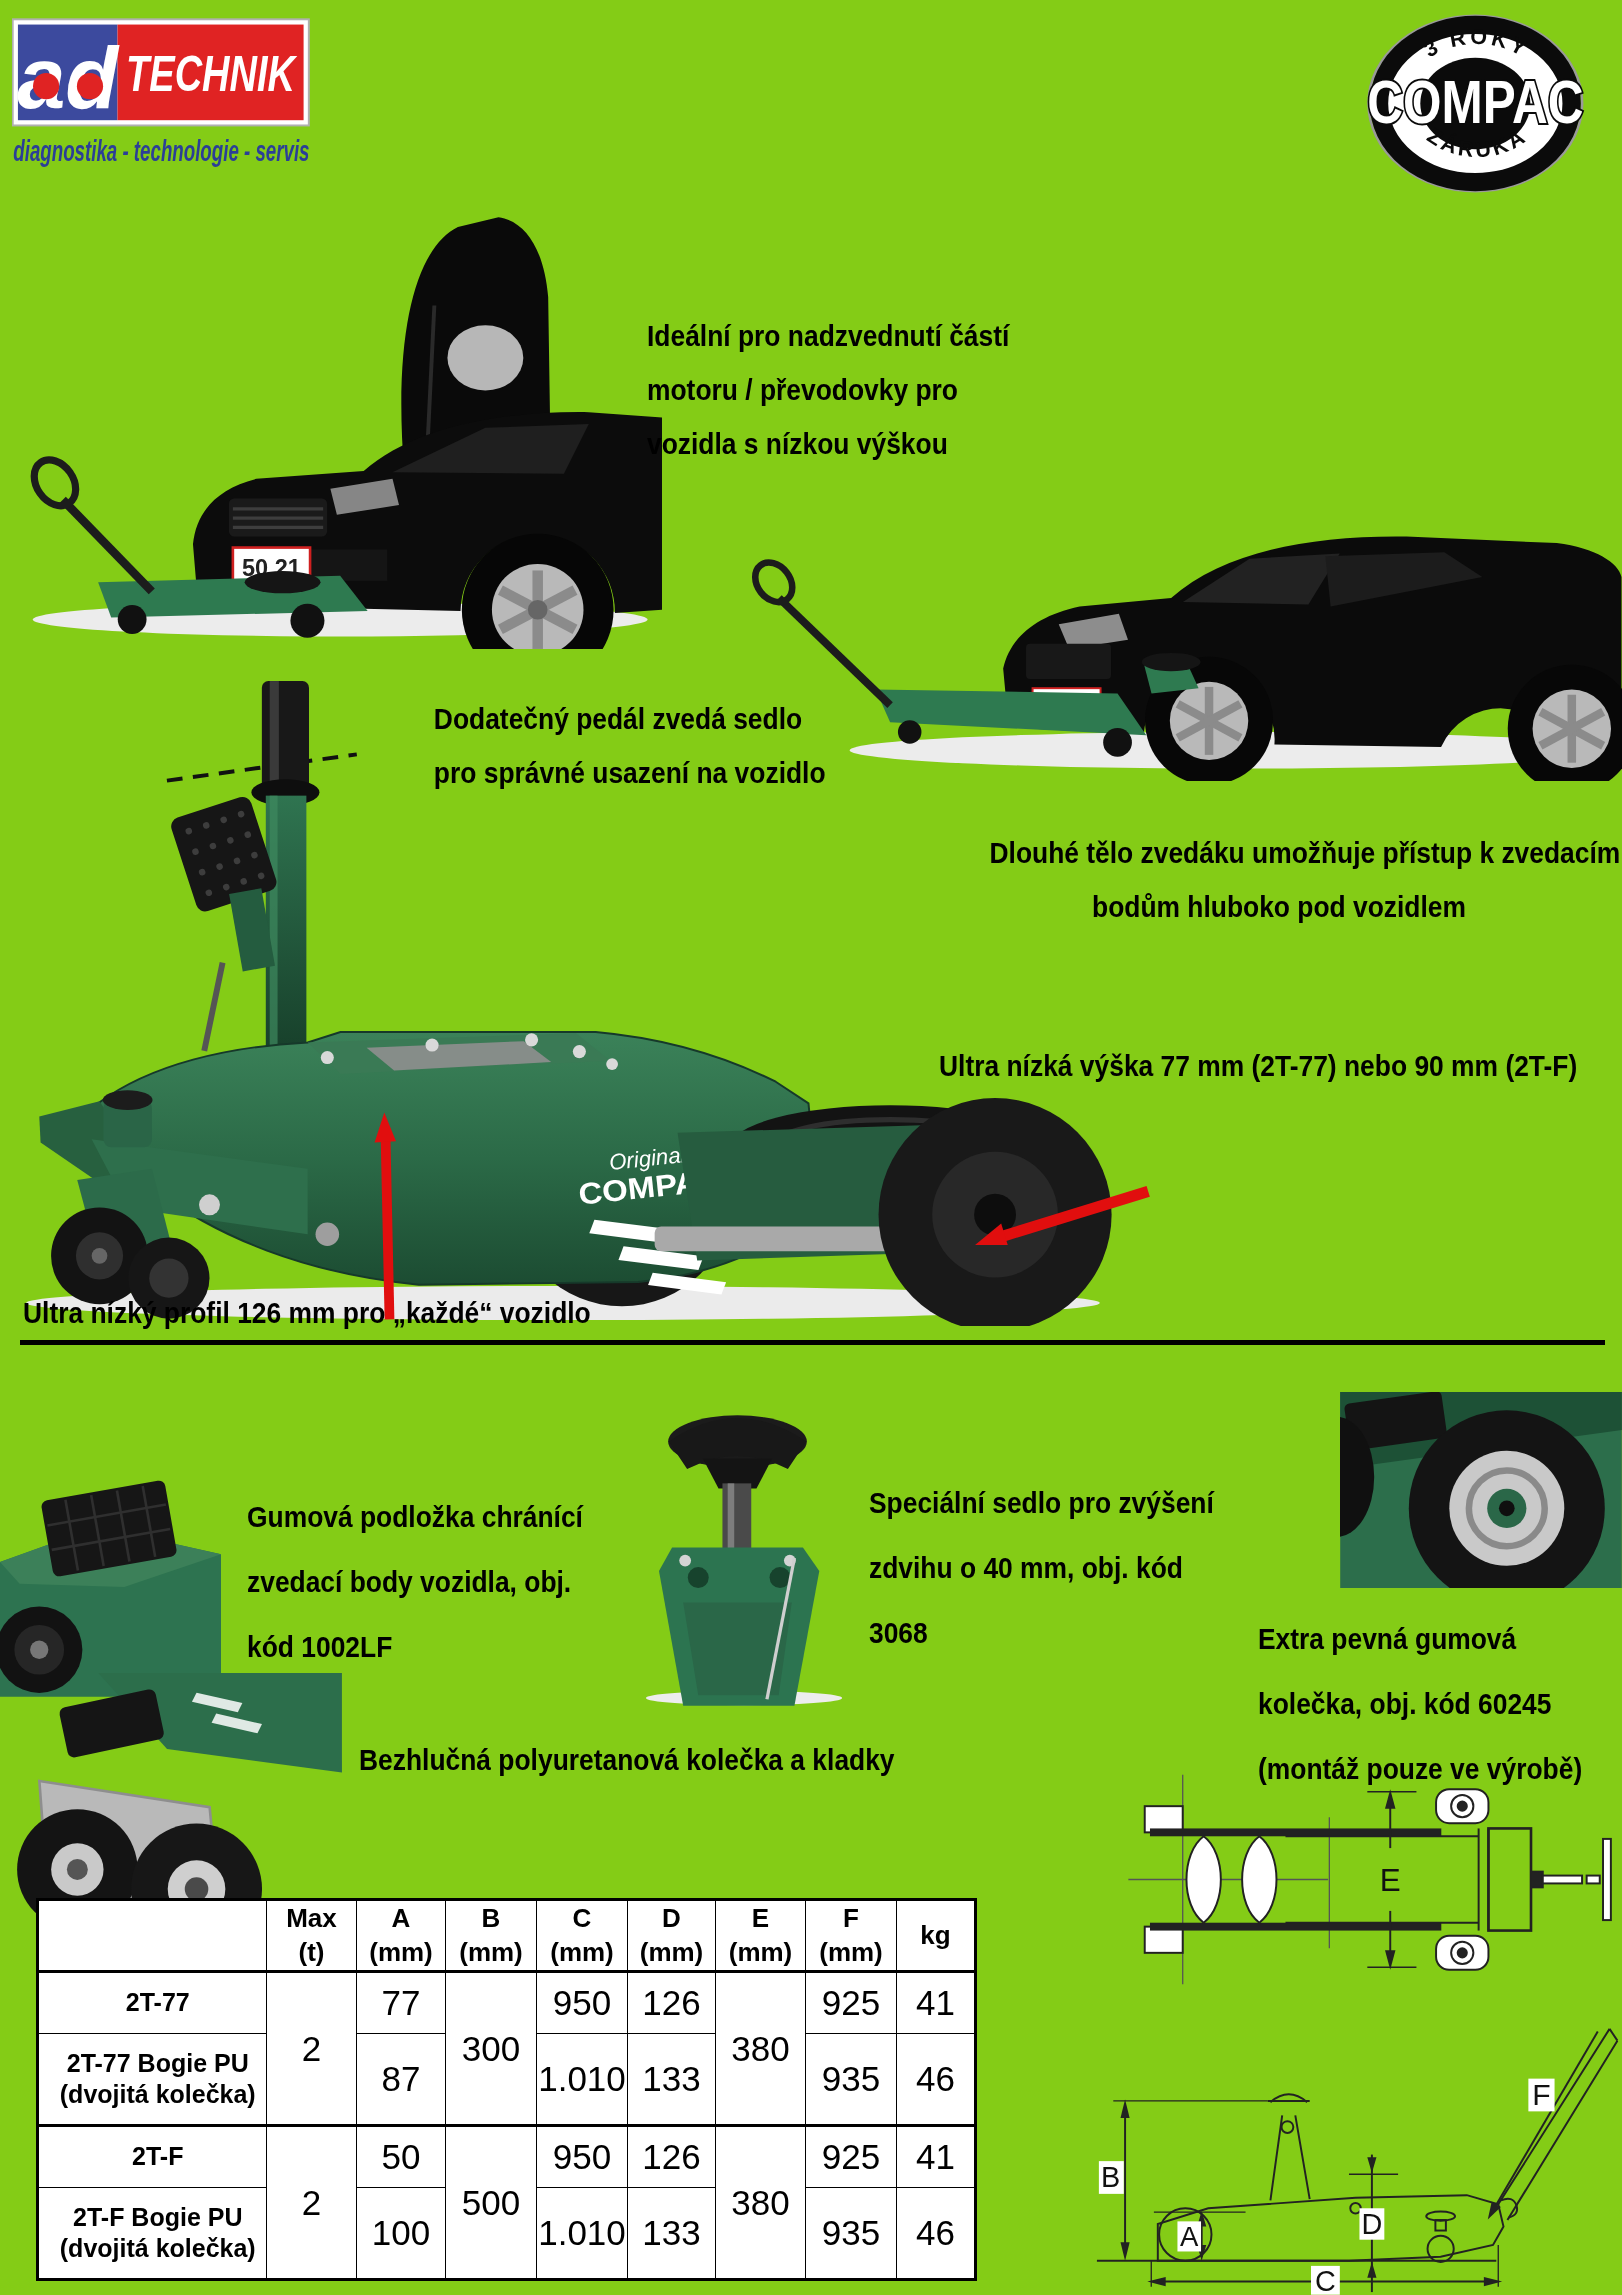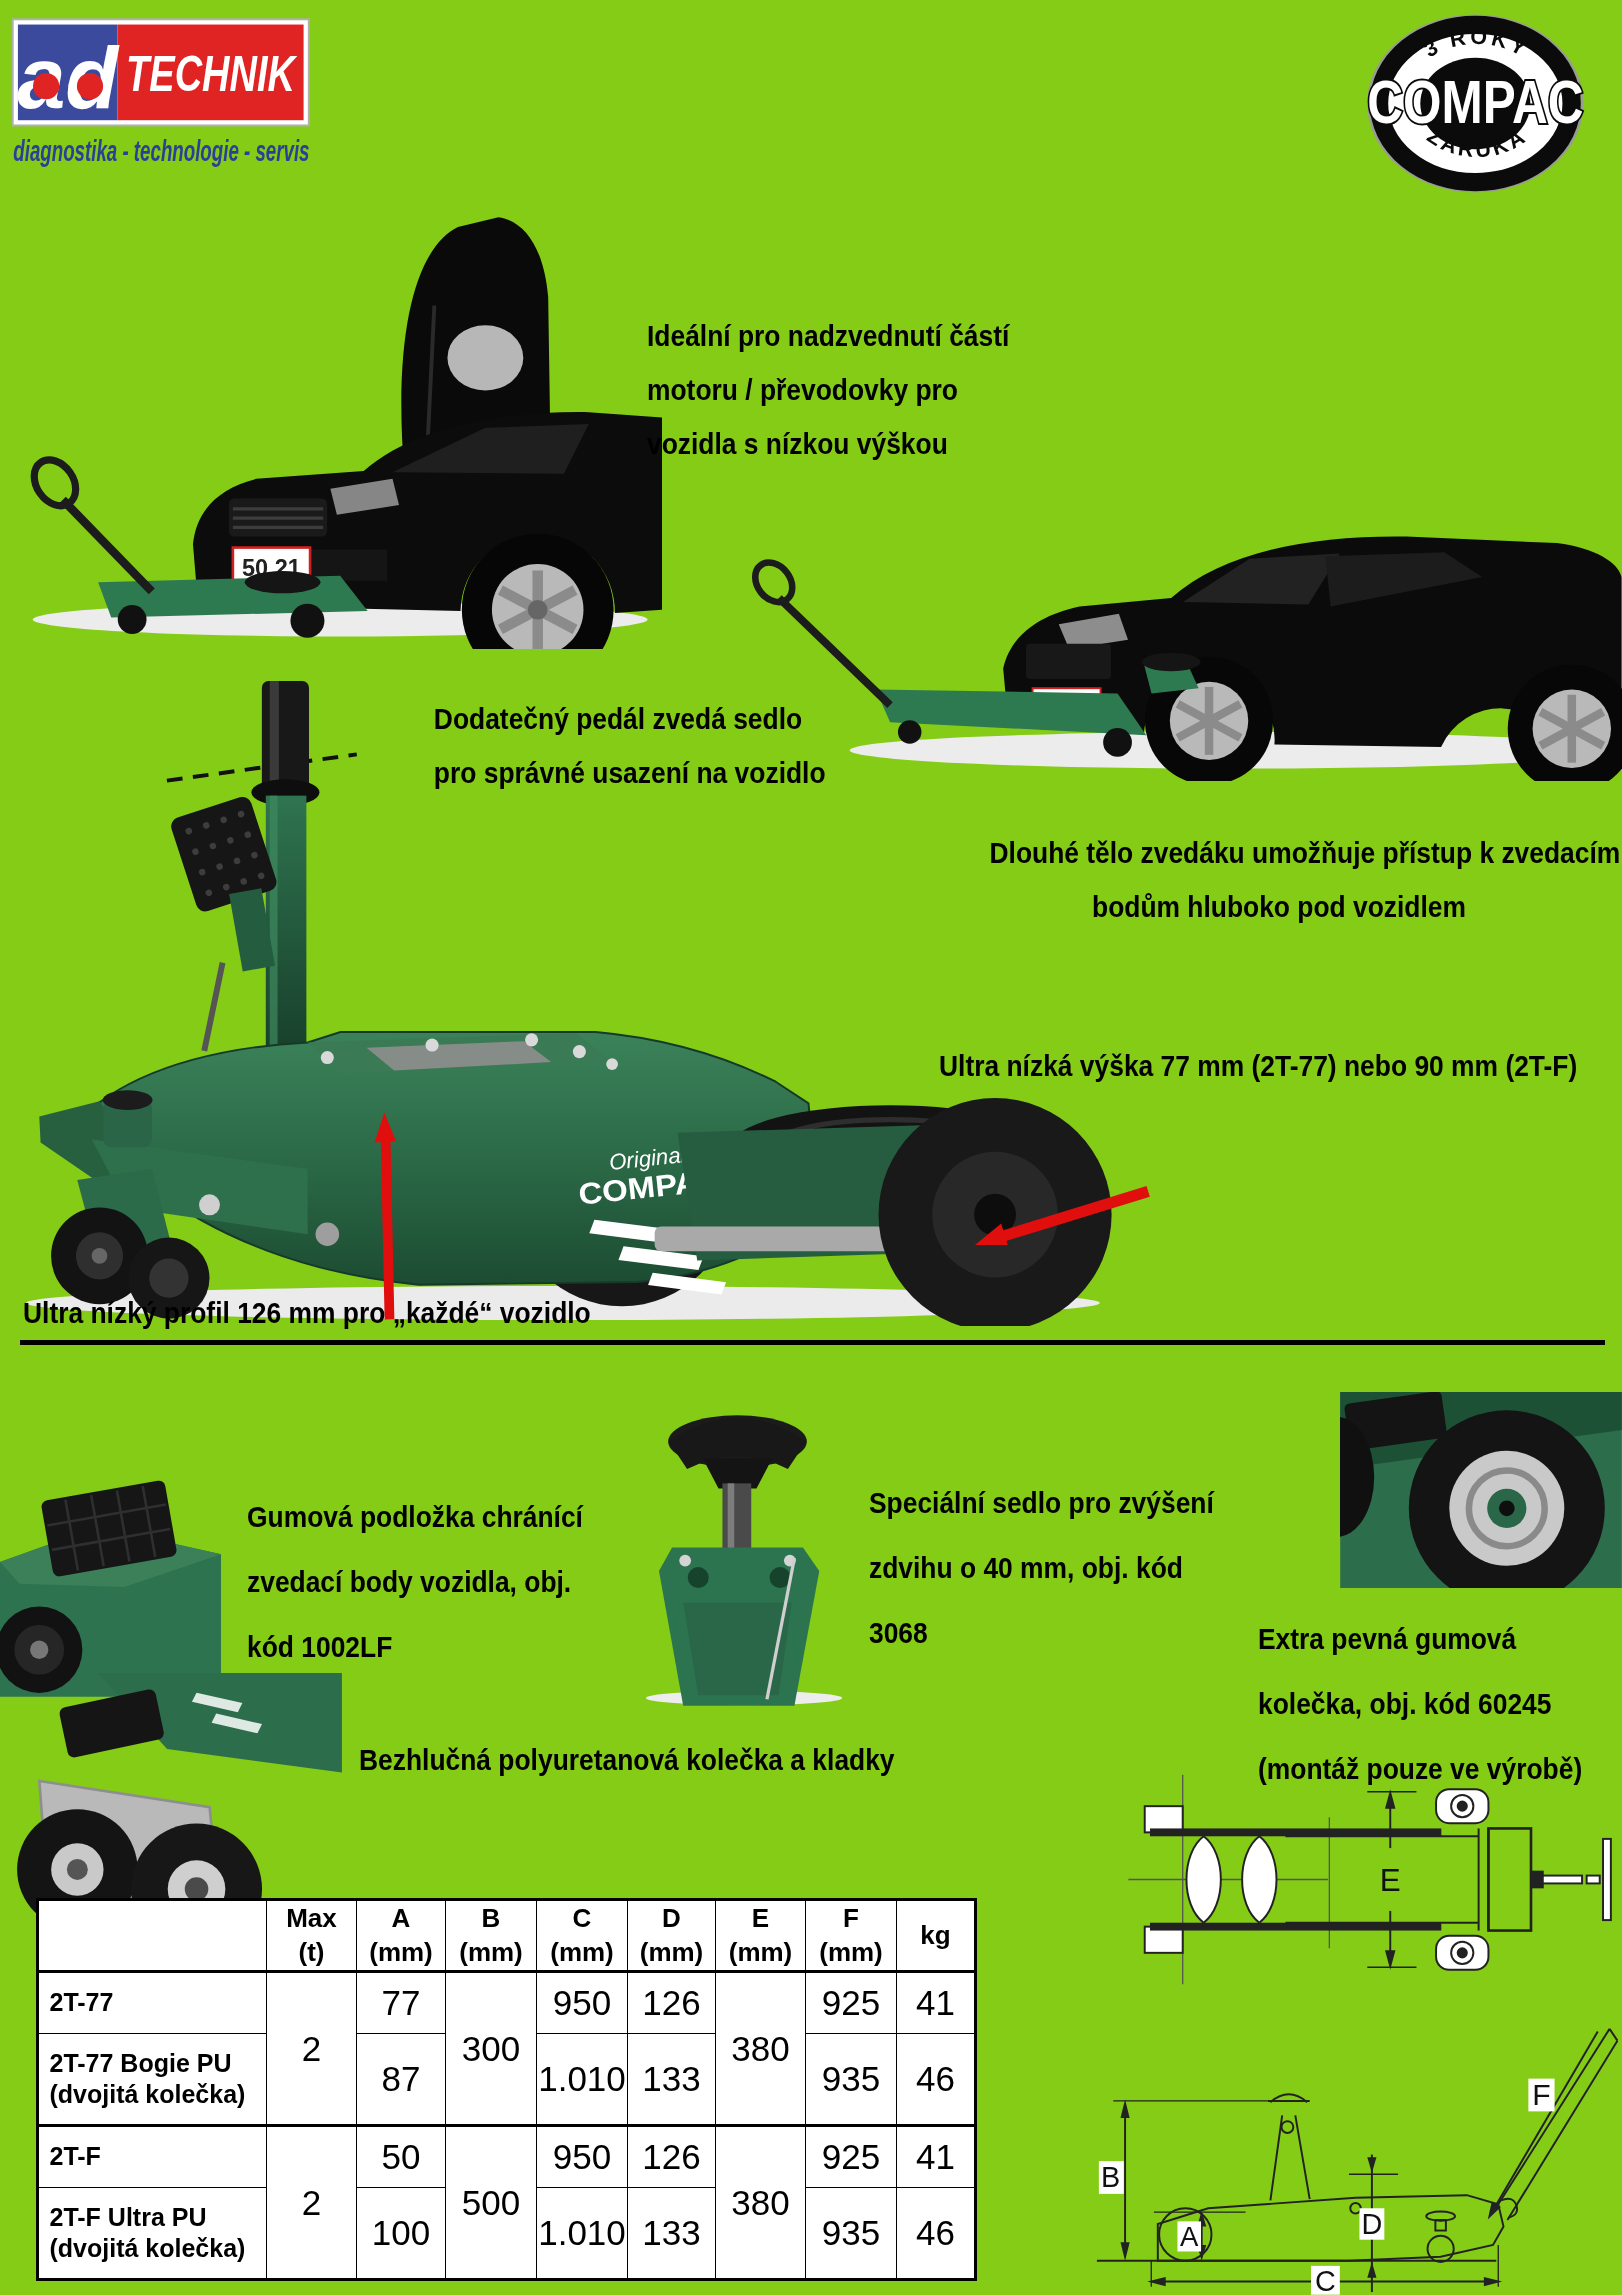--- a/index.html
+++ b/index.html
@@ -13,21 +13,21 @@
   .co.center{text-align:center;transform-origin:50% 0}
   .co.wide{line-height:65px}
   .sec-head{font-weight:700;font-size:35px;white-space:nowrap;border-bottom:3.3px solid #000;
             padding-bottom:3.9px;transform:scaleX(.9);transform-origin:0 0;display:inline-block}
   .divider{background:#000;height:4.6px}
   
   table.spec{border-collapse:collapse;table-layout:fixed;width:937px;background:#fff;border:3.3px solid #000}
   table.spec th,table.spec td{border:1.6px solid #000;text-align:center;vertical-align:middle;padding:0;color:#000}
   table.spec thead th{font-size:26px;font-weight:700;line-height:1.3;border-bottom:3.3px solid #000}
   table.spec td{font-size:35px;font-weight:400}
-  table.spec td.name{font-size:25px;font-weight:700;text-align:left;padding-left:10.5px;line-height:1.25}
+  table.spec td.name{font-size:25px;font-weight:700;text-align:center;padding-left:10.5px;line-height:1.25}
   table.spec tr.grp td{border-top:3.3px solid #000}
   tr.rh{height:72px} tr.rs{height:62px} tr.rt{height:92px}
   svg text{font-family:"Liberation Sans",sans-serif}
 </style>
 </head>
 <body>
 
 <div id="page">
 
   <svg class="abs" style="left:11.8px;top:18.3px" width="308" height="152" viewBox="0 0 470 232">
@@ -505,21 +505,21 @@
         <td>50</td>
         <td rowspan="2">500</td>
         <td>950</td>
         <td>126</td>
         <td rowspan="2">380</td>
         <td>925</td>
         <td>41</td>
       </tr>
       <tr class="rt">
         <td class="name">
-          <div>2T-F Ultra PU</div>
+          <div>2T-F Bogie PU</div>
           <div>(dvojitá kolečka)</div>
         </td>
         <td>100</td>
         <td>1.010</td>
         <td>133</td>
         <td>935</td>
         <td>46</td>
       </tr>
     </tbody>
   </table>

